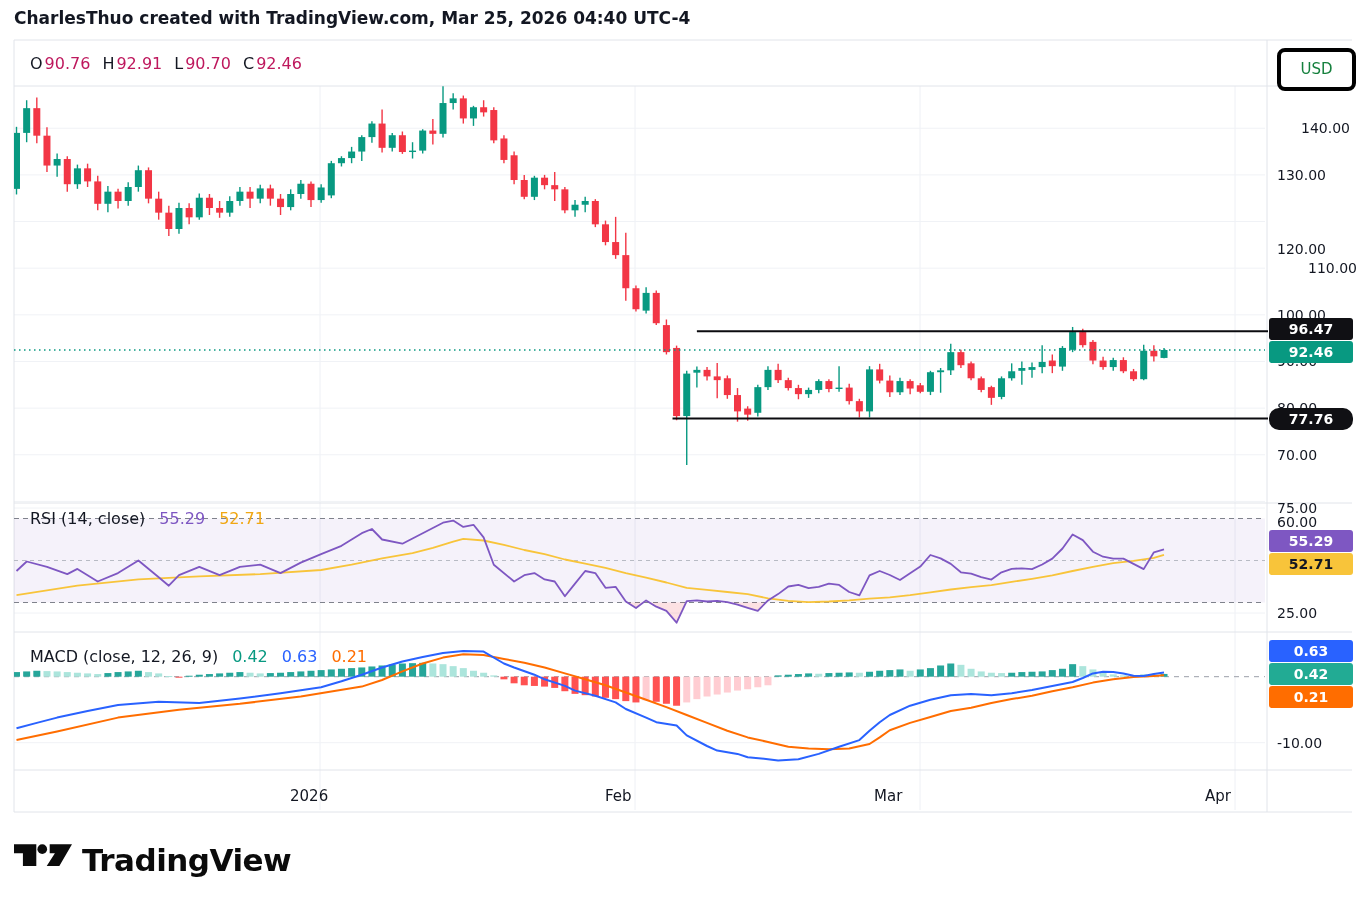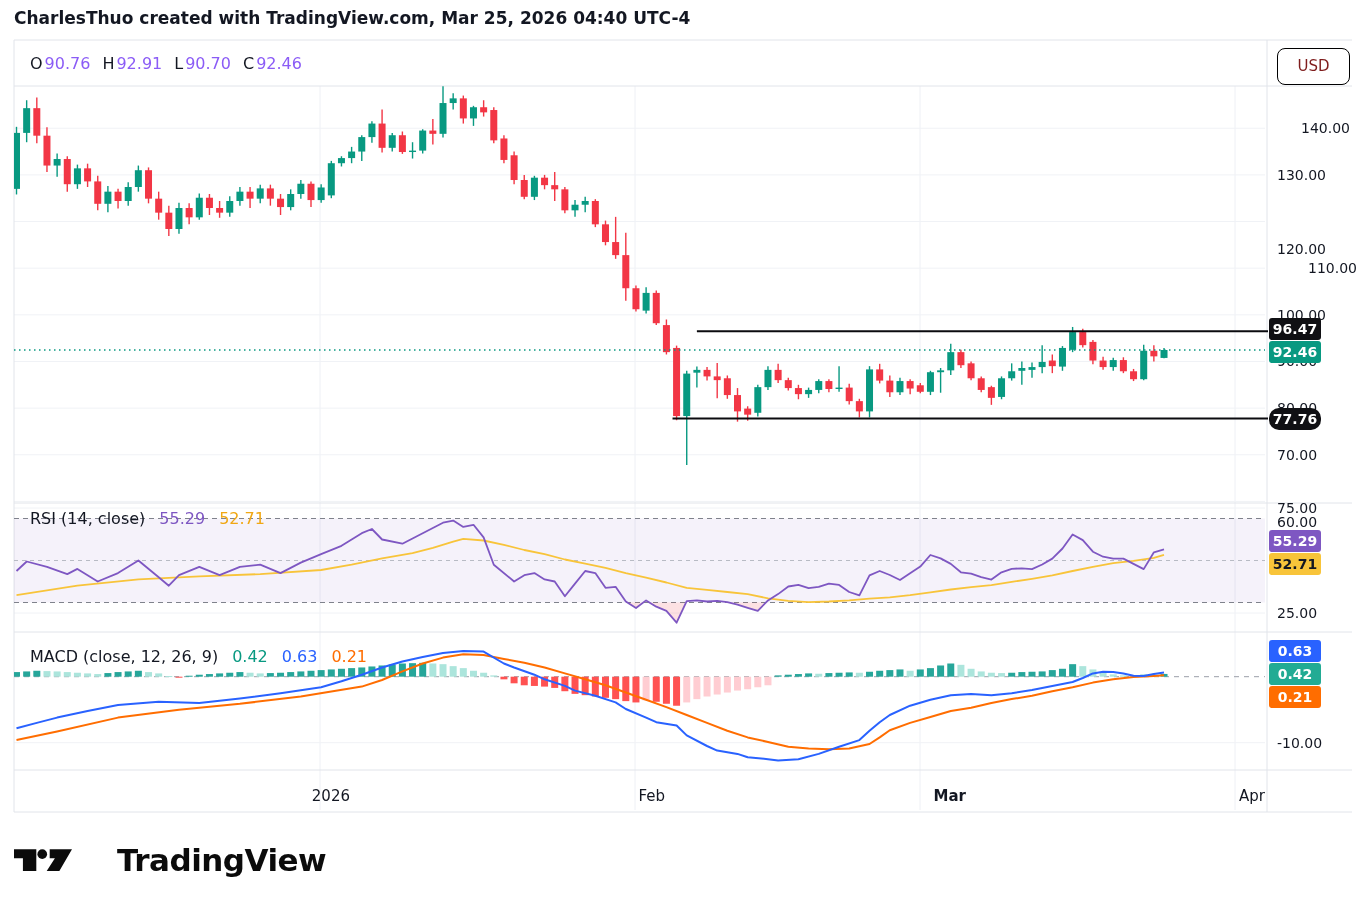--- a/index.html
+++ b/index.html
@@ -3,31 +3,31 @@
 <meta charset="utf-8">
 <style>
   html,body{margin:0;padding:0;background:#fff;}
   .root{position:relative;width:1367px;height:906px;background:#fff;overflow:hidden;
         font-family:"DejaVu Sans","Liberation Sans",sans-serif;color:#131722;}
   #chart-svg{position:absolute;left:0;top:0;}
   .attribution{position:absolute;left:14px;top:8px;font-size:17px;font-weight:700;white-space:nowrap;}
   .legend{position:absolute;left:30px;top:53px;height:20px;display:flex;align-items:center;font-size:16px;white-space:nowrap;}
   .legend .sym{margin-right:18px;}
   .legend .k{color:#131722;margin-right:2px;}
-  .legend .v{color:#8b5cf6;margin-right:12px;margin-top:18px;}
+  .legend .v{color:#be185d;margin-right:12px;margin-top:18px;}
   .pane-hdr{position:absolute;left:30px;display:flex;align-items:center;font-size:16px;white-space:nowrap;z-index:5;text-align:right;}
   .pane-hdr .lbl{margin-right:14px;}
   .pane-hdr .val{margin-right:14px;font-weight:400;}
   .tick{position:absolute;left:1277px;width:80px;height:16px;font-size:14px;line-height:16px;color:#131722;z-index:2;}
-  .tag{position:absolute;left:1269px;width:52px;height:22px;border-radius:3px;font-size:14px;font-weight:700;
+  .tag{position:absolute;left:1269px;width:84px;height:22px;border-radius:3px;font-size:14px;font-weight:700;
        line-height:22px;text-align:center;z-index:4;}
-  .usd-btn{position:absolute;left:1277px;top:48px;width:71px;height:35px;border:1px solid #000000;border-radius:8px;
-       font-size:15px;line-height:35px;text-align:center;color:#7f1d1d;background:#fff;z-index:3;}
-  .t-label{position:absolute;top:787px;width:60px;margin-left:-30px;text-align:right;font-size:15px;color:#131722;}
-  .logo{position:absolute;left:14px;top:842px;display:flex;align-items:center;gap:35px;}
+  .usd-btn{position:absolute;left:1277px;top:48px;width:71px;height:35px;border:4px solid #000000;border-radius:8px;
+       font-size:15px;line-height:35px;text-align:center;color:#15803d;background:#fff;z-index:3;}
+  .t-label{position:absolute;top:787px;width:60px;margin-left:-30px;text-align:left;font-size:15px;color:#131722;}
+  .logo{position:absolute;left:14px;top:842px;display:flex;align-items:flex-start;}
   .logo .txt{font-size:31px;font-weight:800;letter-spacing:-0.5px;color:#0b0b0b;margin-left:10px;}
   .axis-col{position:absolute;left:1267px;top:40px;width:100px;height:772px;z-index:1;}
   .time-col{position:absolute;left:14px;top:770px;width:1253px;height:42px;z-index:1;}
 </style>
 </head>
 <body>
 
 <div class="root">
   <div class="attribution">CharlesThuo created with TradingView.com, Mar 25, 2026 04:40 UTC-4</div>
 
@@ -472,21 +472,21 @@
       <div class="tag" style="top: 318.147px; background: rgb(16, 16, 20); color: rgb(255, 255, 255);">96.47</div>
       <div class="tag" style="top: 341.147px; background: rgb(8, 153, 129); color: rgb(255, 255, 255);">92.46</div>
       <div class="tag" style="top: 407.575px; background: rgb(16, 16, 20); color: rgb(255, 255, 255); border-radius: 10px;">77.76</div>
       <div class="tag" style="top: 529.6px; background: rgb(126, 87, 194); color: rgb(255, 255, 255);">55.29</div>
       <div class="tag" style="top: 552.6px; background: rgb(248, 196, 58); color: rgb(19, 23, 34);">52.71</div>
       <div class="tag" style="top: 639.928px; background: rgb(41, 98, 255); color: rgb(255, 255, 255);">0.63</div>
       <div class="tag" style="top: 662.928px; background: rgb(34, 171, 148); color: rgb(255, 255, 255);">0.42</div>
       <div class="tag" style="top: 685.928px; background: rgb(255, 109, 0); color: rgb(255, 255, 255);">0.21</div>
       <div class="t-label" style="left: 320px;">2026</div>
       <div class="t-label" style="left: 635px;">Feb</div>
-      <div class="t-label" style="left: 936px; font-weight: bold;">Mar</div>
+      <div class="t-label" style="left: 904px;">Mar</div>
       <div class="t-label" style="left: 1235px;">Apr</div>
     </div>
 
   <div class="logo">
     <svg width="58" height="27" viewBox="0 0 78 36">
       <path d="M0,3 H30 V32 H12 V15 H0 Z" fill="#0b0b0b"></path>
       <circle cx="38" cy="9.5" r="6.5" fill="#0b0b0b"></circle>
       <path d="M48,3 H78 L61,32 H44 L55,15 H48 Z" fill="#0b0b0b"></path>
     </svg>
     <span class="txt">TradingView</span>

